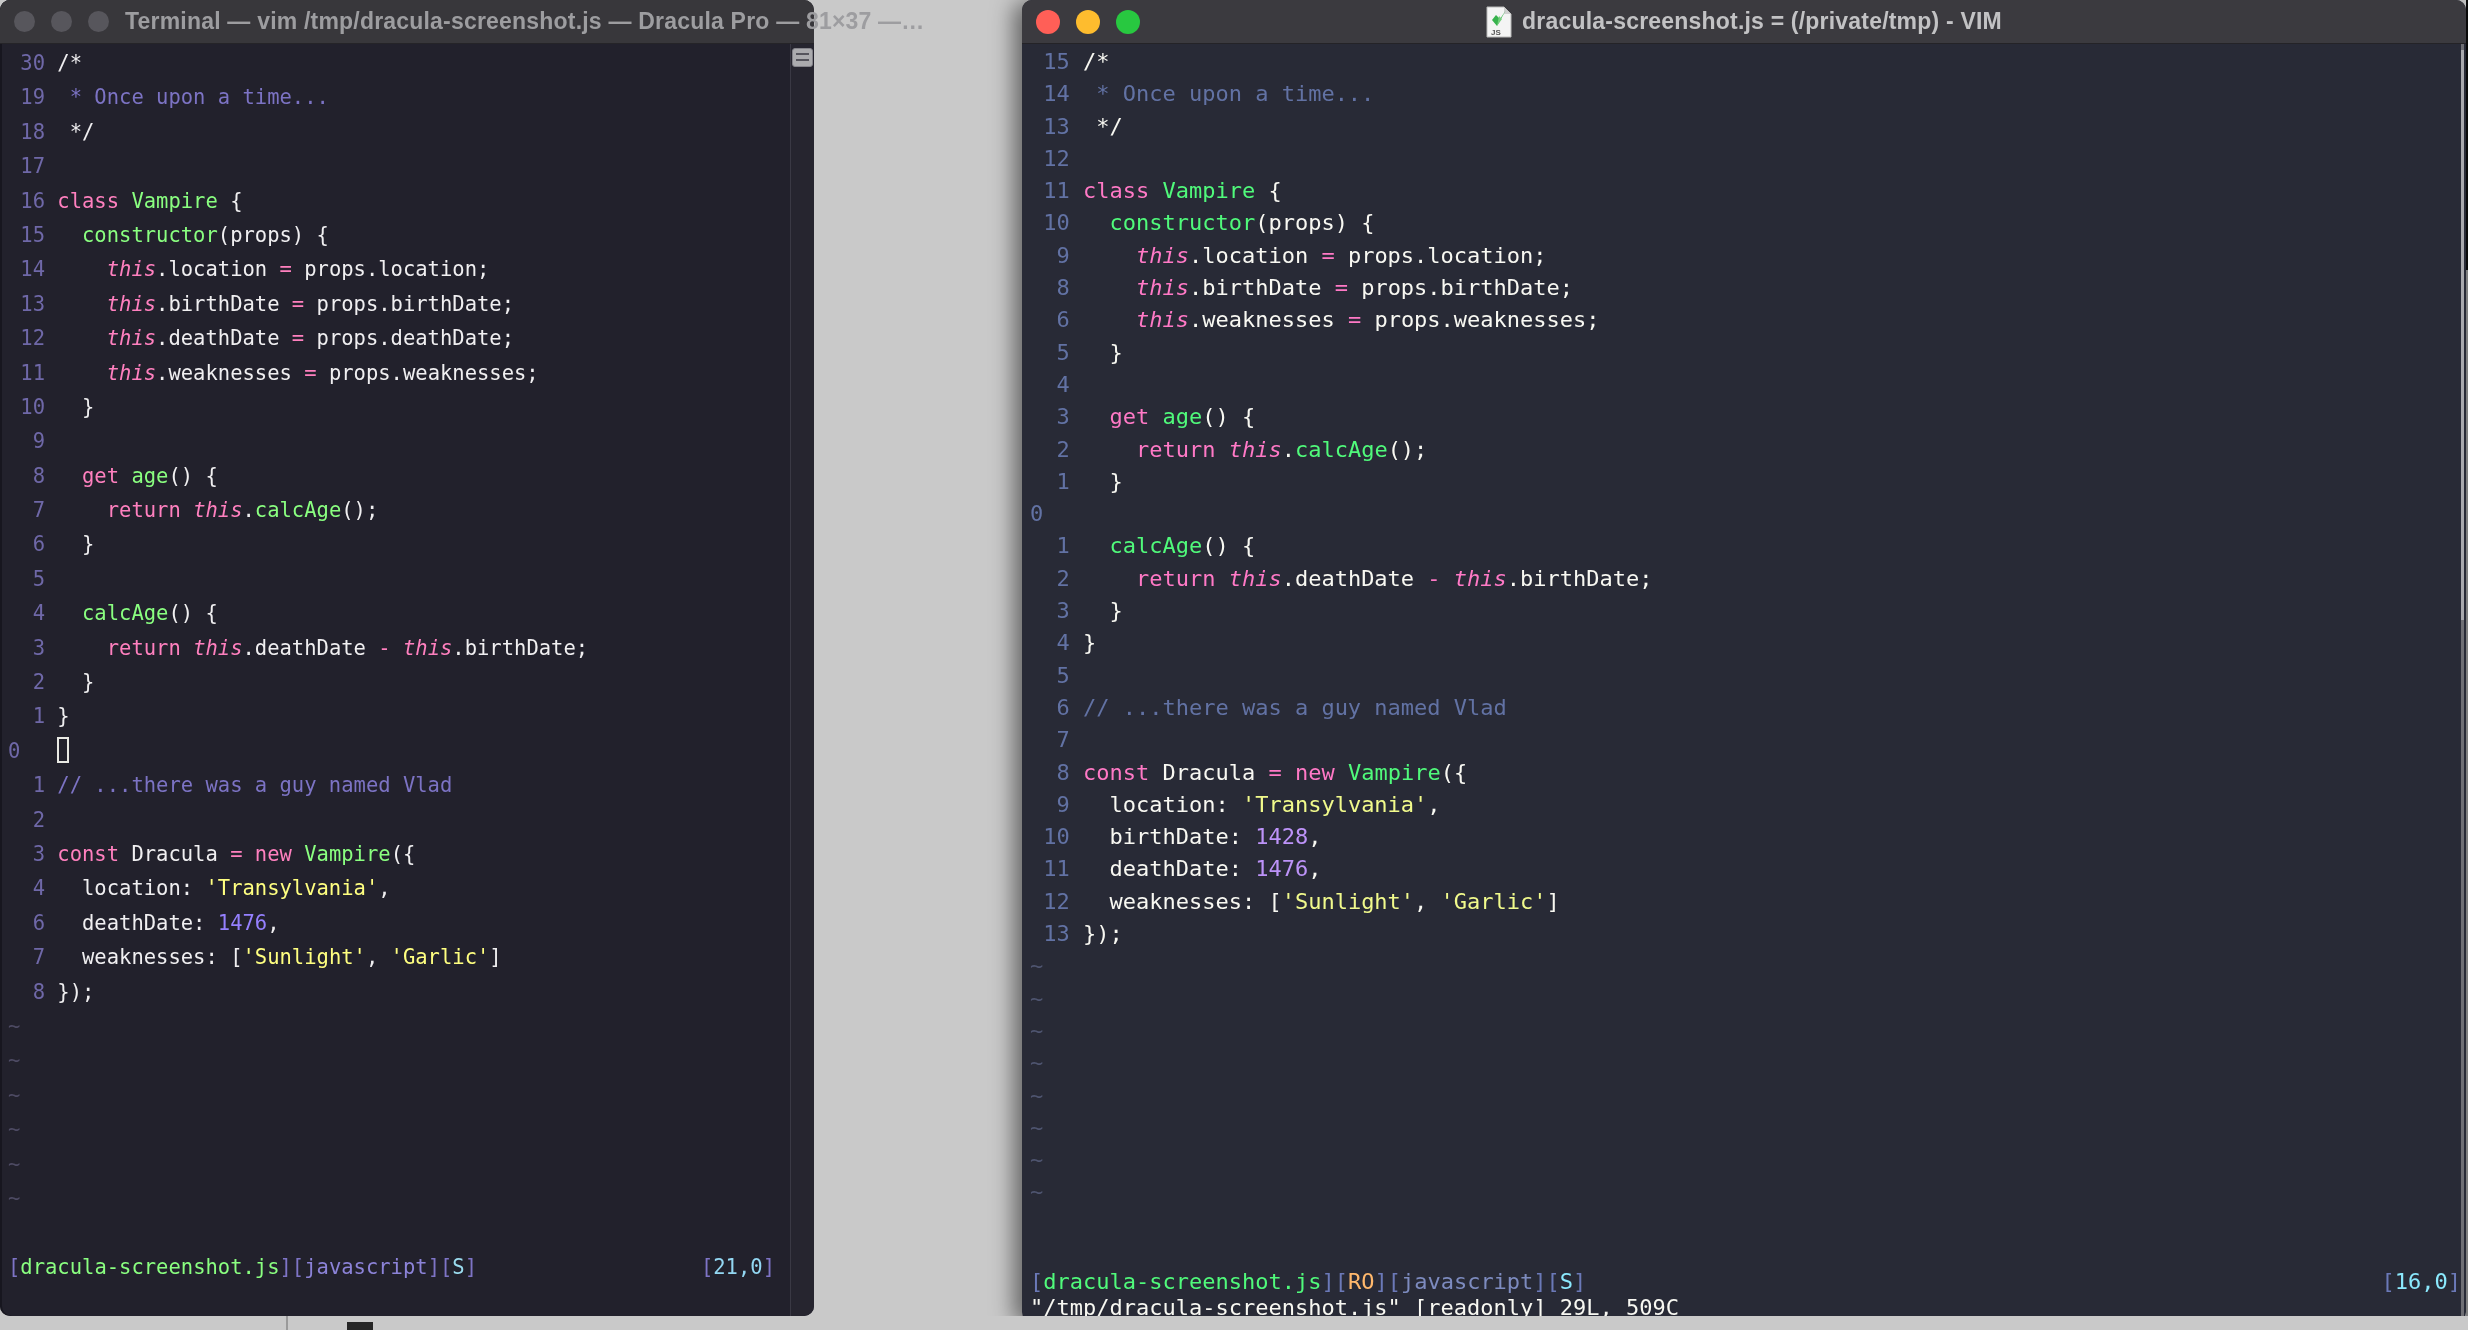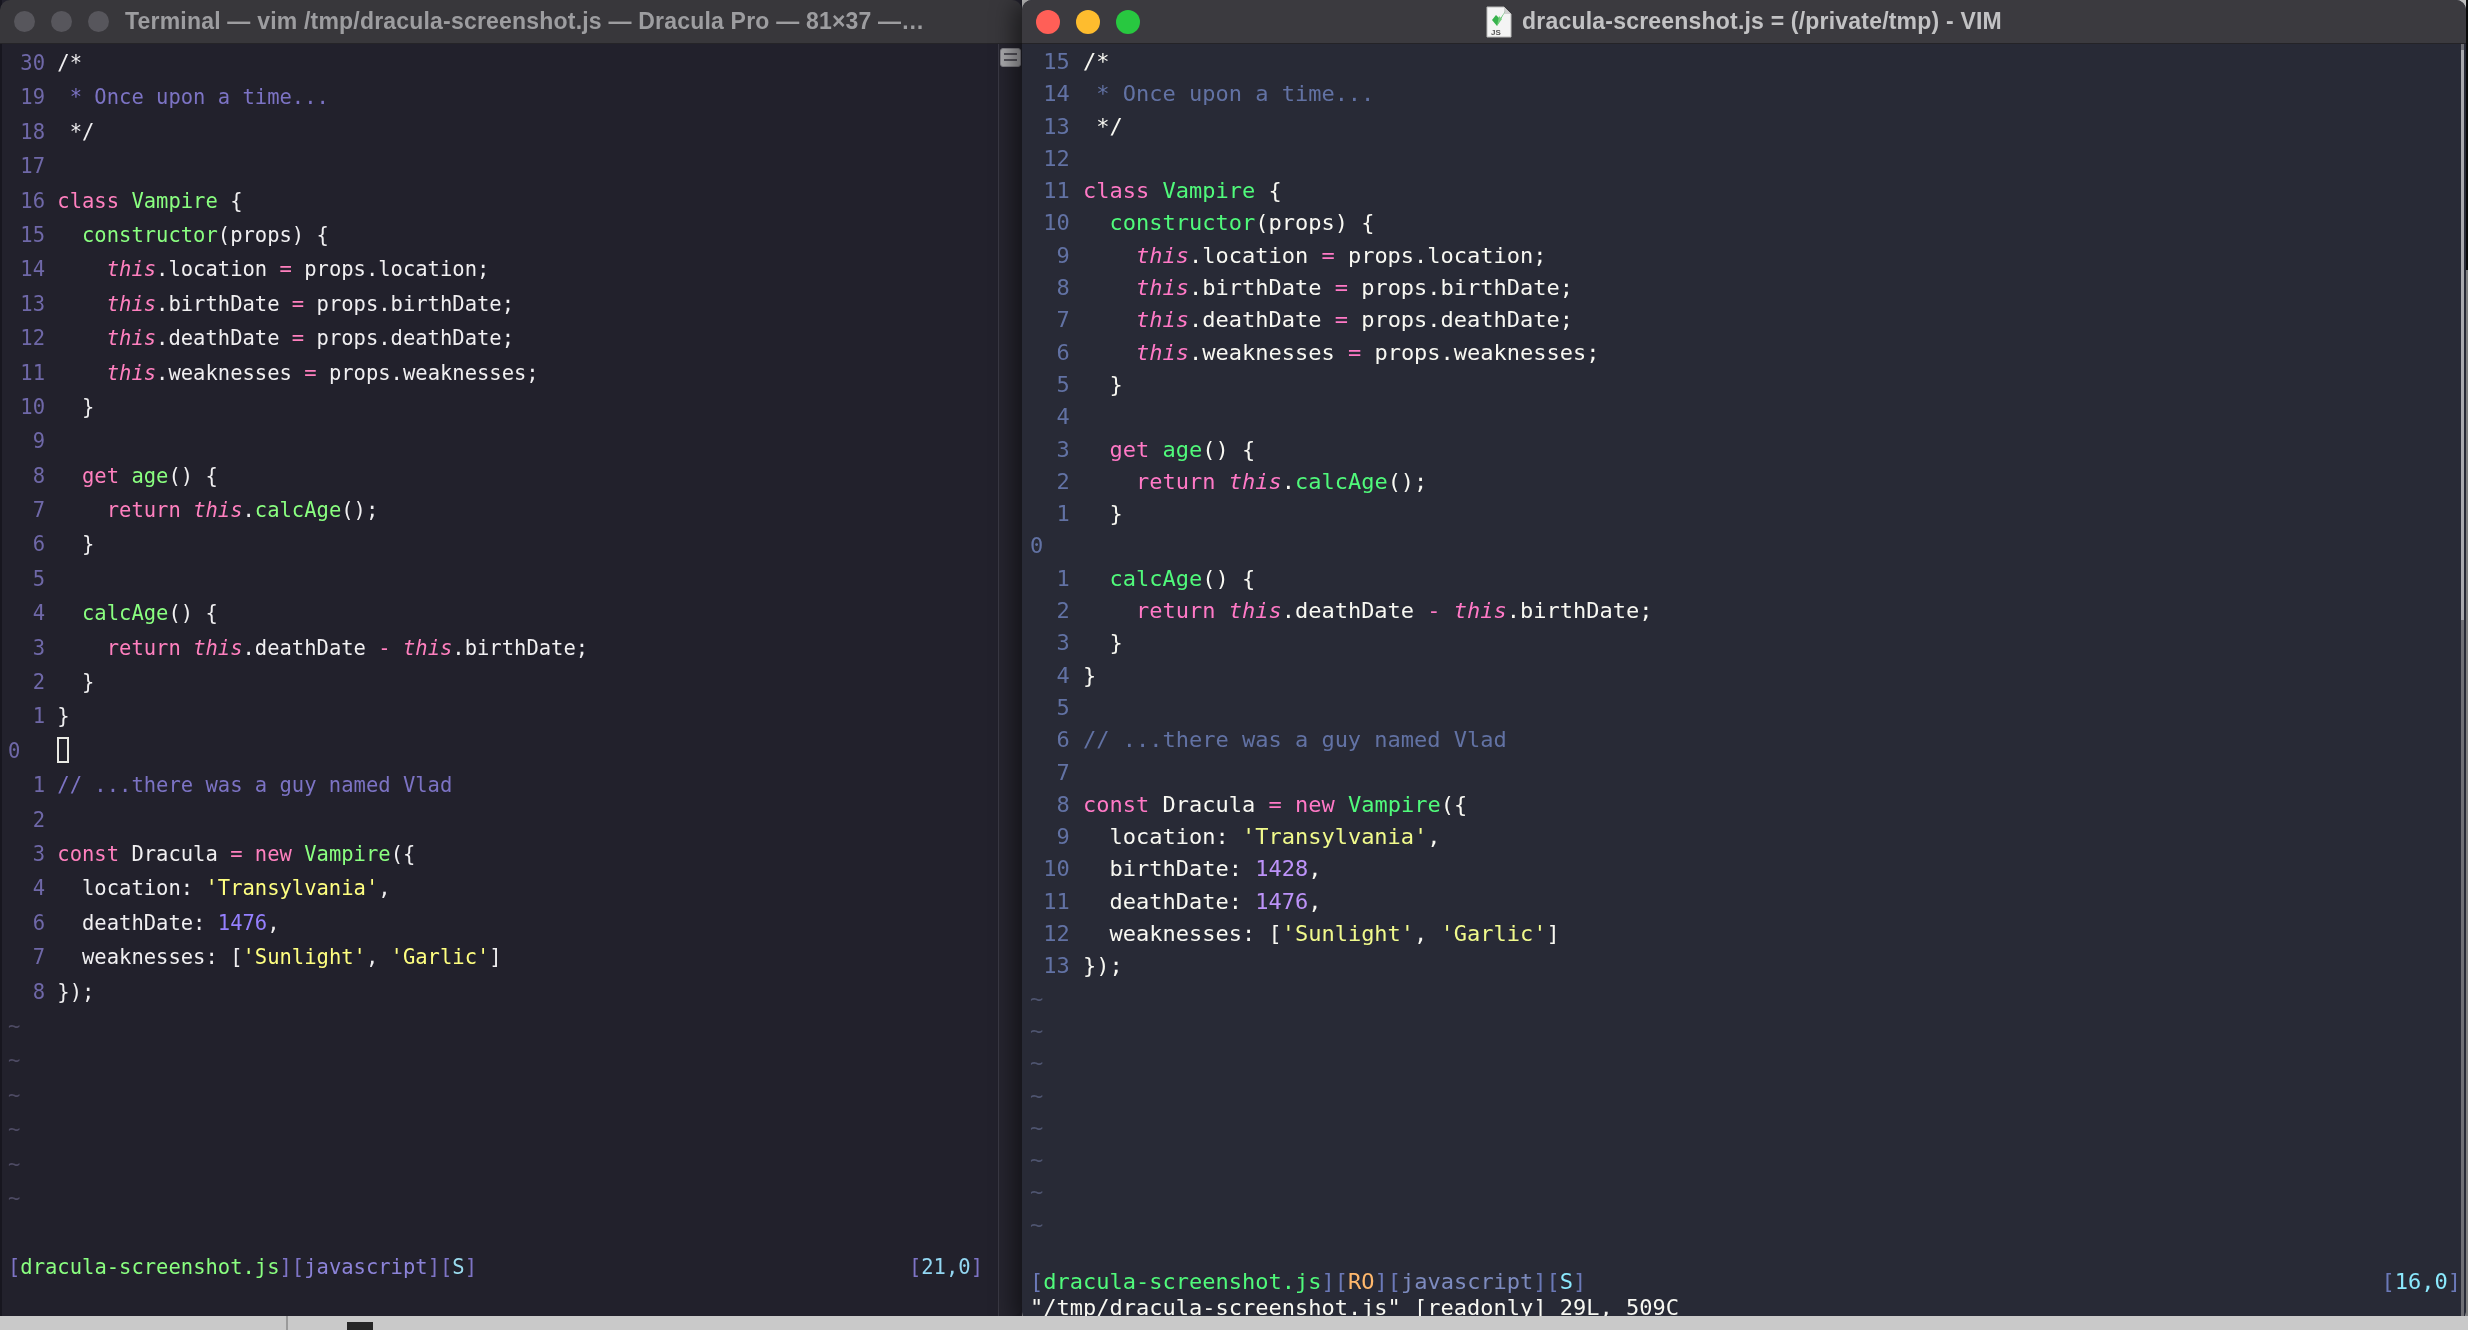--- a/index.html
+++ b/index.html
@@ -5,21 +5,21 @@
   * { margin:0; padding:0; box-sizing:border-box; }
   html,body { width:2468px; height:1330px; overflow:hidden; background:#c9c9c9; font-family:"Liberation Sans", sans-serif; }
 
   .window { position:absolute; top:0; }
   .titlebar { position:absolute; left:0; top:0; right:0; height:44px; display:flex; align-items:center; }
   .lights { display:flex; align-items:center; gap:16px; padding-left:14px; }
   .light { width:24px; height:24px; border-radius:50%; }
   .title-text { font-size:23px; font-weight:600; letter-spacing:.2px; white-space:nowrap; }
 
   
-  .win-left { left:0; width:1022px; height:1316px; background:#22212C; border-radius:0;
+  .win-left { left:0; width:814px; height:1316px; background:#22212C; border-radius:10px;
               box-shadow: inset 2px 0 0 #17161f;
               --fg:#F0EFF1; --pink:#FF80BF; --green:#8AFF80; --yellow:#FFFF80; --purple:#9580FF;
               --comment:#7C73C4; --lnr:#6F68A8; --tilde:#4E4B64;
               --sl-br:#7E74C6; --sl-fn:#8AFF80; --sl-ft:#8C83D8; --sl-fl:#9BDCEF; --sl-ps:#93D7F2;
               --mono-size:20.5px; --row-h:34.4px; }
   .win-left .titlebar { background:#38373B; border-radius:10px 10px 0 0; border-bottom:1px solid #252428; }
   .win-left .light { width:21px; height:21px; background:#57565C; }
   .win-left .title-text { color:#9D9DA0; margin-left:16px; }
 
   
@@ -159,21 +159,20 @@
 
   <div class="code-area">
       <div class="row"><span class="lnr">15</span><span class="tk-d">/*</span></div>
       <div class="row"><span class="lnr">14</span><span class="tk-c"> * Once upon a time...</span></div>
       <div class="row"><span class="lnr">13</span><span class="tk-d"> */</span></div>
       <div class="row"><span class="lnr">12</span></div>
       <div class="row"><span class="lnr">11</span><span class="tk-k">class </span><span class="tk-f">Vampire</span><span class="tk-d"> {</span></div>
       <div class="row"><span class="lnr">10</span><span class="tk-d">  </span><span class="tk-f">constructor</span><span class="tk-d">(props) {</span></div>
       <div class="row"><span class="lnr">9</span><span class="tk-d">    </span><span class="tk-t">this</span><span class="tk-d">.location </span><span class="tk-k">=</span><span class="tk-d"> props.location;</span></div>
       <div class="row"><span class="lnr">8</span><span class="tk-d">    </span><span class="tk-t">this</span><span class="tk-d">.birthDate </span><span class="tk-k">=</span><span class="tk-d"> props.birthDate;</span></div>
-      <div class="row"><span class="lnr">7</span><span class="tk-d">    </span><span class="tk-t">this</span><span class="tk-d">.deathDate </span><span class="tk-k">=</span><span class="tk-d"> props.deathDate;</span></div>
       <div class="row"><span class="lnr">6</span><span class="tk-d">    </span><span class="tk-t">this</span><span class="tk-d">.weaknesses </span><span class="tk-k">=</span><span class="tk-d"> props.weaknesses;</span></div>
       <div class="row"><span class="lnr">5</span><span class="tk-d">  }</span></div>
       <div class="row"><span class="lnr">4</span></div>
       <div class="row"><span class="lnr">3</span><span class="tk-d">  </span><span class="tk-k">get </span><span class="tk-f">age</span><span class="tk-d">() {</span></div>
       <div class="row"><span class="lnr">2</span><span class="tk-d">    </span><span class="tk-k">return </span><span class="tk-t">this</span><span class="tk-d">.</span><span class="tk-f">calcAge</span><span class="tk-d">();</span></div>
       <div class="row"><span class="lnr">1</span><span class="tk-d">  }</span></div>
       <div class="row"><span class="lnr cur">0</span></div>
       <div class="row"><span class="lnr">1</span><span class="tk-d">  </span><span class="tk-f">calcAge</span><span class="tk-d">() {</span></div>
       <div class="row"><span class="lnr">2</span><span class="tk-d">    </span><span class="tk-k">return </span><span class="tk-t">this</span><span class="tk-d">.deathDate </span><span class="tk-k">-</span><span class="tk-d"> </span><span class="tk-t">this</span><span class="tk-d">.birthDate;</span></div>
       <div class="row"><span class="lnr">3</span><span class="tk-d">  }</span></div>

